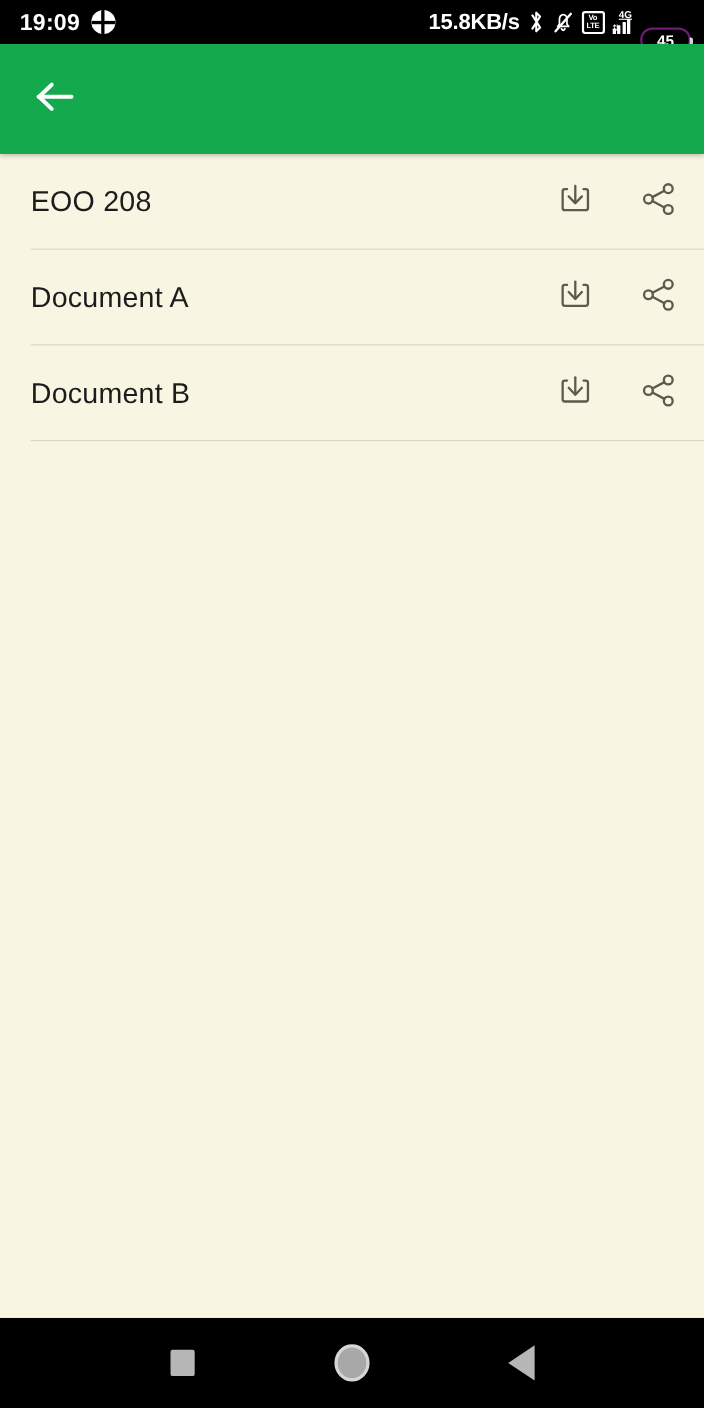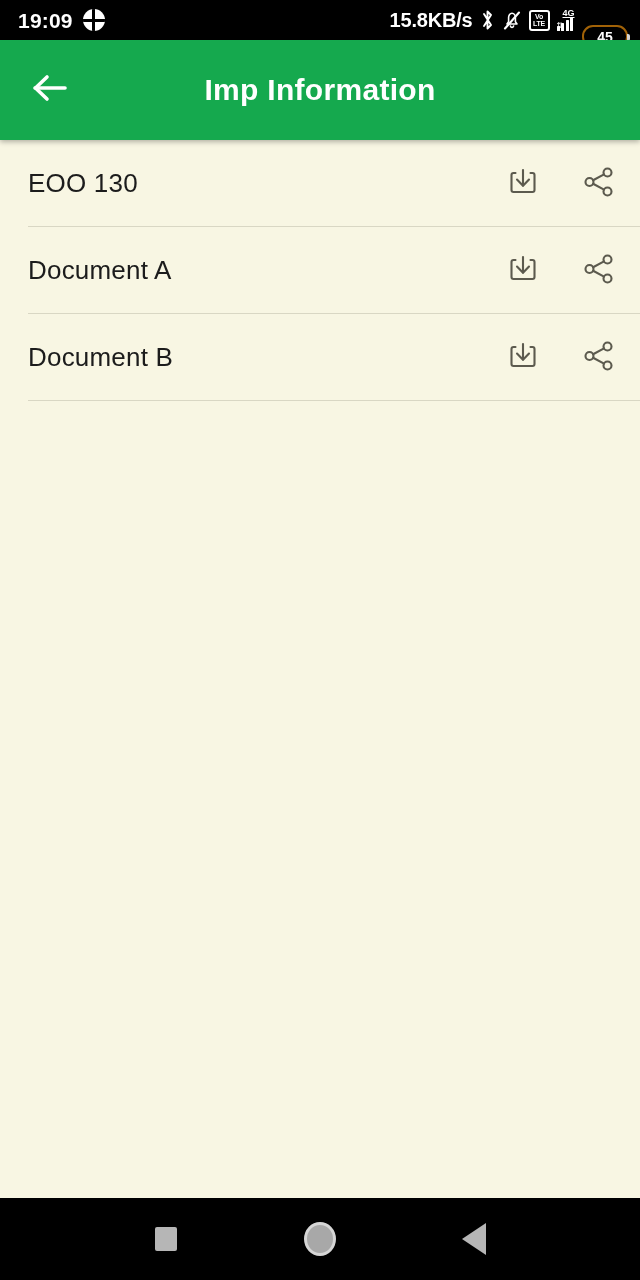--- a/index.html
+++ b/index.html
@@ -120,21 +120,21 @@
     position: absolute;
     left: 0; bottom: 1px;
     font-size: 8px;
     line-height: 1;
     color: #fff;
   }
 
   .battery {
     width: 46px;
     height: 23px;
-    border: 2px solid #a16207;
+    border: 2px solid #701a75;
     border-radius: 11px;
     display: flex;
     align-items: center;
     justify-content: center;
     position: relative;
     margin-left: 2px;
     margin-top: 33px;
   }
   .battery-level {
     font-size: 14px;
@@ -322,28 +322,27 @@
 
   <div class="app-bar">
     <div class="back-button">
       <span>
         <svg width="40" height="32" viewBox="0 0 40 32">
           <line x1="5" y1="16" x2="35" y2="16" stroke="#ffffff" stroke-width="3.6" stroke-linecap="round"></line>
           <polyline points="17,5 5.5,16 17,27" fill="none" stroke="#ffffff" stroke-width="3.6" stroke-linecap="round" stroke-linejoin="round"></polyline>
         </svg>
       </span>
     </div>
-    <div class="app-title">Imp Information</div>
   </div>
 
   <div class="content">
     <div class="doc-list">
 
       <div class="doc-row">
-        <div class="doc-title">EOO 130</div>
+        <div class="doc-title">EOO 208</div>
         <div class="row-actions">
           <div class="icon-btn">
             <span>
               <svg width="34" height="34" viewBox="0 0 34 34">
                 <path d="M9.5 8 L7.5 8 C6.3 8 5.5 8.9 5.5 10 L5.5 25 C5.5 26.1 6.3 27 7.5 27 L26.5 27 C27.7 27 28.5 26.1 28.5 25 L28.5 10 C28.5 8.9 27.7 8 26.5 8 L24.5 8" fill="none" stroke="#5c5a4e" stroke-width="2.1" stroke-linecap="round" stroke-linejoin="round"></path>
                 <line x1="17" y1="5" x2="17" y2="20.5" stroke="#5c5a4e" stroke-width="2.1" stroke-linecap="round"></line>
                 <polyline points="11,14.5 17,20.8 23,14.5" fill="none" stroke="#5c5a4e" stroke-width="2.1" stroke-linecap="round" stroke-linejoin="round"></polyline>
               </svg>
             </span>
           </div>

